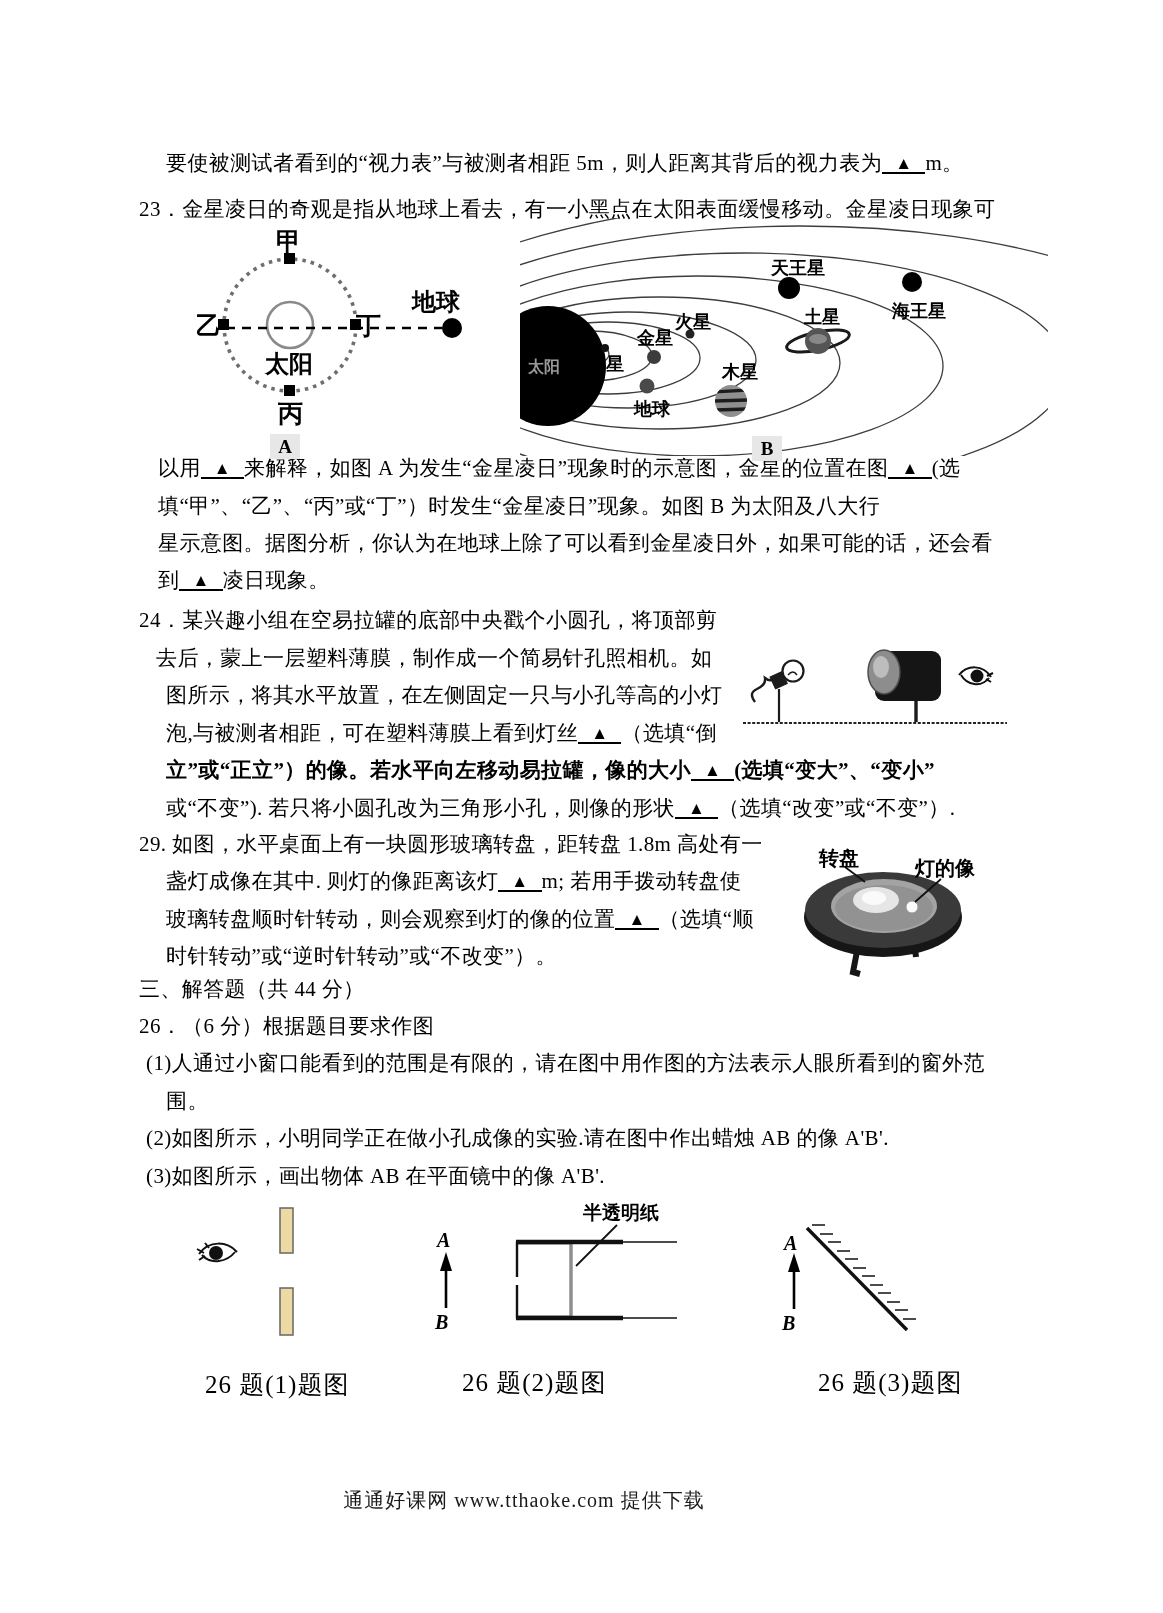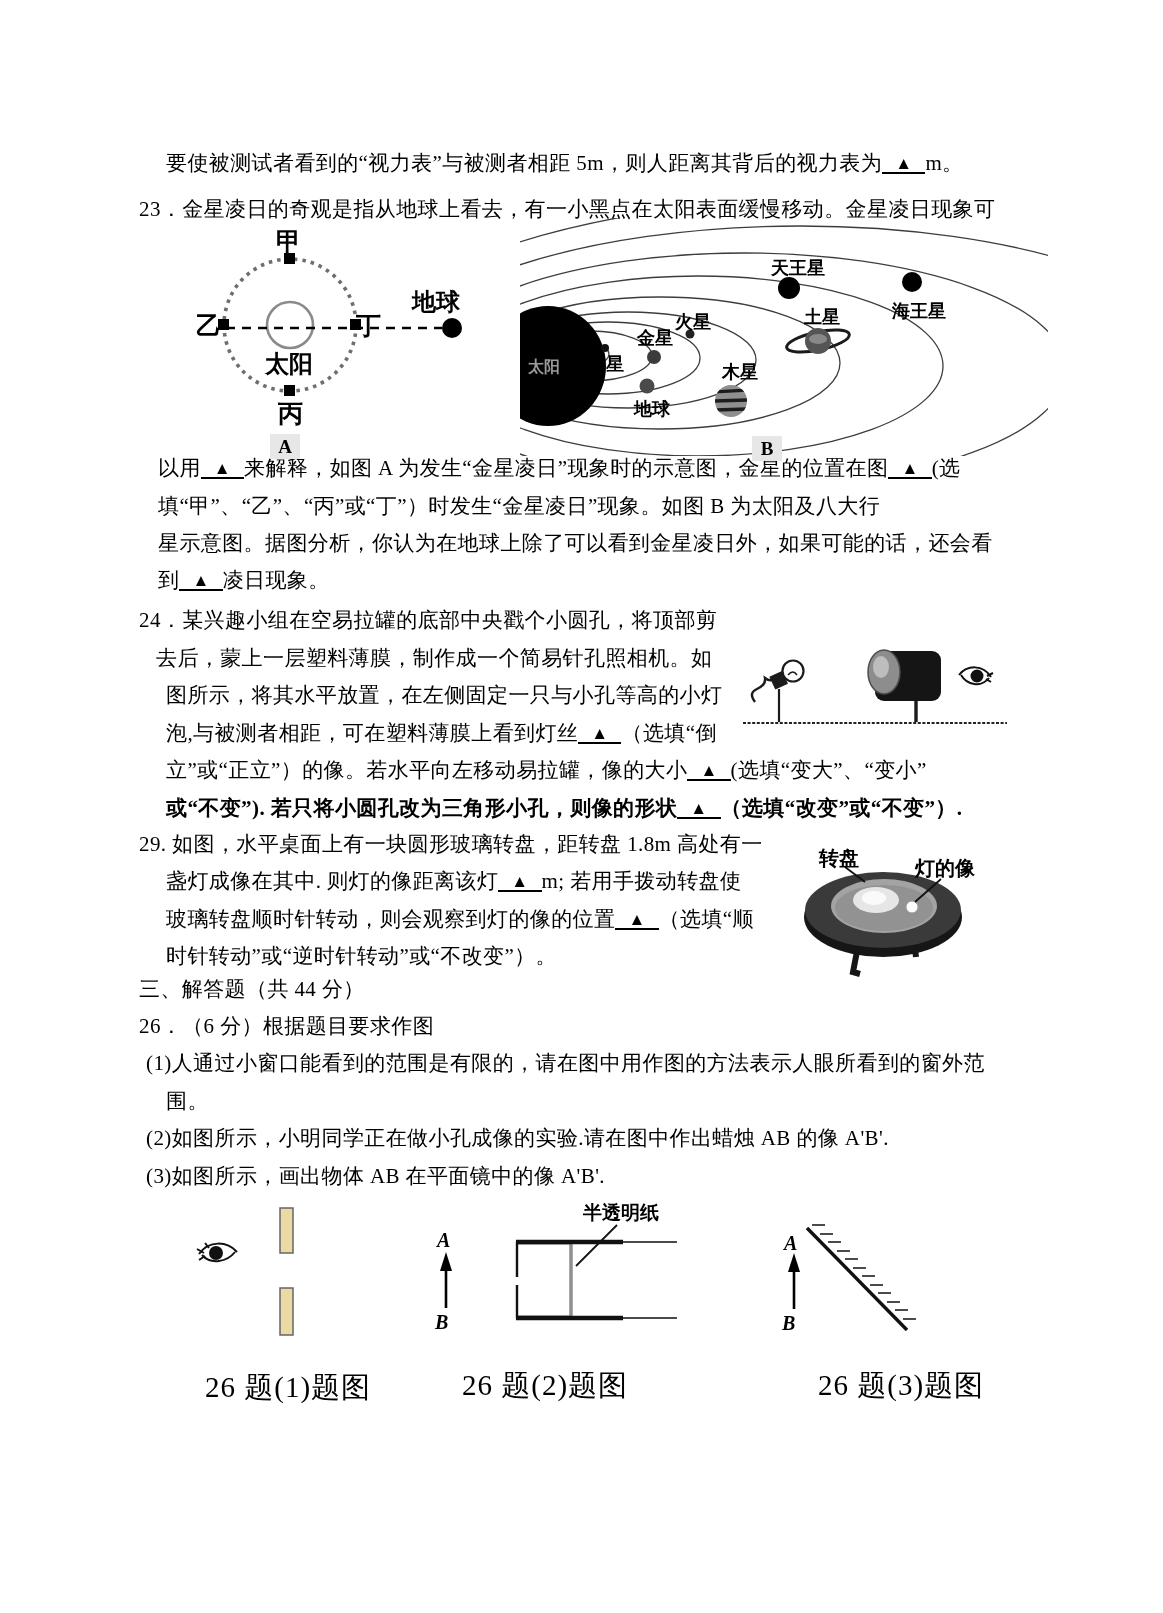--- a/index.html
+++ b/index.html
@@ -3,43 +3,43 @@
 <meta charset="utf-8">
 <style>
   html,body{margin:0;padding:0;background:#fff;}
   #page{position:relative;width:1048px;height:1613px;background:#ffffff;overflow:hidden;
         font-family:"Liberation Serif",serif;color:#000;}
   .tline{position:absolute;white-space:nowrap;font-size:21px;line-height:1.3;letter-spacing:0.4px;}
   .blank{display:inline-block;padding:0 13px;border-bottom:2.2px solid #000;font-size:17px;line-height:1;transform:translateY(-1px);}
   .fig{position:absolute;}
   .tag{position:absolute;width:30px;height:25px;background:#e7e7e7;text-align:center;
        font:bold 19px "Liberation Serif",serif;line-height:25px;}
-  .caption{position:absolute;font-size:29px;letter-spacing:1px;font-family:"Liberation Serif",serif;}
+  .caption{position:absolute;font-size:25px;letter-spacing:1px;font-family:"Liberation Serif",serif;}
   .footer{position:absolute;left:0;width:100%;text-align:center;font-size:20px;color:#1a1a1a;letter-spacing:1px;}
   .figtext{font-family:"Liberation Sans",sans-serif;font-weight:bold;fill:#000;}
   .abtext{font-family:"Liberation Serif",serif;font-weight:bold;font-style:italic;fill:#000;}
 </style>
 </head>
 <body>
 
 <div id="page">
 
   <div id="text-layer">
       <div class="tline" style="left: 166px; top: 150px;"><span>要使被测试者看到的“视力表”与被测者相距 5m，则人距离其背后的视力表为</span><span class="blank">▲</span><span>m。</span></div>
       <div class="tline" style="left: 139px; top: 196px;"><span>23．金星凌日的奇观是指从地球上看去，有一小黑点在太阳表面缓慢移动。金星凌日现象可</span></div>
       <div class="tline" style="left: 158px; top: 455px;"><span>以用</span><span class="blank">▲</span><span>来解释，如图 A 为发生“金星凌日”现象时的示意图，金星的位置在图</span><span class="blank">▲</span><span>(选</span></div>
       <div class="tline" style="left: 158px; top: 493px;"><span>填“甲”、“乙”、“丙”或“丁”）时发生“金星凌日”现象。如图 B 为太阳及八大行</span></div>
       <div class="tline" style="left: 158px; top: 530px;"><span>星示意图。据图分析，你认为在地球上除了可以看到金星凌日外，如果可能的话，还会看</span></div>
       <div class="tline" style="left: 158px; top: 567px;"><span>到</span><span class="blank">▲</span><span>凌日现象。</span></div>
       <div class="tline" style="left: 139px; top: 607px;"><span>24．某兴趣小组在空易拉罐的底部中央戳个小圆孔，将顶部剪</span></div>
       <div class="tline" style="left: 156px; top: 645px;"><span>去后，蒙上一层塑料薄膜，制作成一个简易针孔照相机。如</span></div>
       <div class="tline" style="left: 166px; top: 682px;"><span>图所示，将其水平放置，在左侧固定一只与小孔等高的小灯</span></div>
       <div class="tline" style="left: 166px; top: 720px;"><span>泡,与被测者相距，可在塑料薄膜上看到灯丝</span><span class="blank">▲</span><span>（选填“倒</span></div>
-      <div class="tline" style="left: 166px; top: 757px;"><span>立”或“正立”）的像。若水平向左移动易拉罐，像的大小</span><span class="blank">▲</span><span>(选填“变大”、“变小”</span></div>
-      <div class="tline" style="left: 166px; top: 795px; font-weight: bold;"><span>或“不变”). 若只将小圆孔改为三角形小孔，则像的形状</span><span class="blank">▲</span><span>（选填“改变”或“不变”）.</span></div>
+      <div class="tline" style="left: 166px; top: 757px; font-weight: bold;"><span>立”或“正立”）的像。若水平向左移动易拉罐，像的大小</span><span class="blank">▲</span><span>(选填“变大”、“变小”</span></div>
+      <div class="tline" style="left: 166px; top: 795px;"><span>或“不变”). 若只将小圆孔改为三角形小孔，则像的形状</span><span class="blank">▲</span><span>（选填“改变”或“不变”）.</span></div>
       <div class="tline" style="left: 139px; top: 831px;"><span>29. 如图，水平桌面上有一块圆形玻璃转盘，距转盘 1.8m 高处有一</span></div>
       <div class="tline" style="left: 166px; top: 868px;"><span>盏灯成像在其中. 则灯的像距离该灯</span><span class="blank">▲</span><span>m; 若用手拨动转盘使</span></div>
       <div class="tline" style="left: 166px; top: 906px;"><span>玻璃转盘顺时针转动，则会观察到灯的像的位置</span><span class="blank">▲</span><span>（选填“顺</span></div>
       <div class="tline" style="left: 166px; top: 943px;"><span>时针转动”或“逆时针转动”或“不改变”）。</span></div>
       <div class="tline" style="left: 139px; top: 976px;"><span>三、解答题（共 44 分）</span></div>
       <div class="tline" style="left: 139px; top: 1013px;"><span>26．（6 分）根据题目要求作图</span></div>
       <div class="tline" style="left: 146px; top: 1050px;"><span>(1)人通过小窗口能看到的范围是有限的，请在图中用作图的方法表示人眼所看到的窗外范</span></div>
       <div class="tline" style="left: 166px; top: 1088px;"><span>围。</span></div>
       <div class="tline" style="left: 146px; top: 1125px;"><span>(2)如图所示，小明同学正在做小孔成像的实验.请在图中作出蜡烛 AB 的像 A'B'.</span></div>
       <div class="tline" style="left: 146px; top: 1163px;"><span>(3)如图所示，画出物体 AB 在平面镜中的像 A'B'.</span></div>
@@ -189,13 +189,14 @@
     <line x1="24" y1="75" x2="24" y2="114" stroke="#000" stroke-width="2.6"></line>
     <text class="abtext" font-size="20" x="12" y="135">B</text>
     <line x1="37" y1="33" x2="137" y2="135" stroke="#111" stroke-width="3.4"></line>
     <path stroke="#111" stroke-width="1.6" fill="none" d="M42,30 h13 M50,39 h13 M58,47 h13 M67,56 h13 M75,64 h13 M83,73 h13 M92,81 h13 M100,90 h13 M108,98 h13 M117,107 h13 M125,115 h13 M133,124 h13"></path>
   </svg>
 
   <div class="caption" style="left:205px;top:1368px">26 题(1)题图</div>
   <div class="caption" style="left:462px;top:1366px">26 题(2)题图</div>
   <div class="caption" style="left:818px;top:1366px">26 题(3)题图</div>
 
+  <div class="footer" style="top:1487px">通通好课网  www.tthaoke.com  提供下载</div>
 </div>
 
 </body></html>

